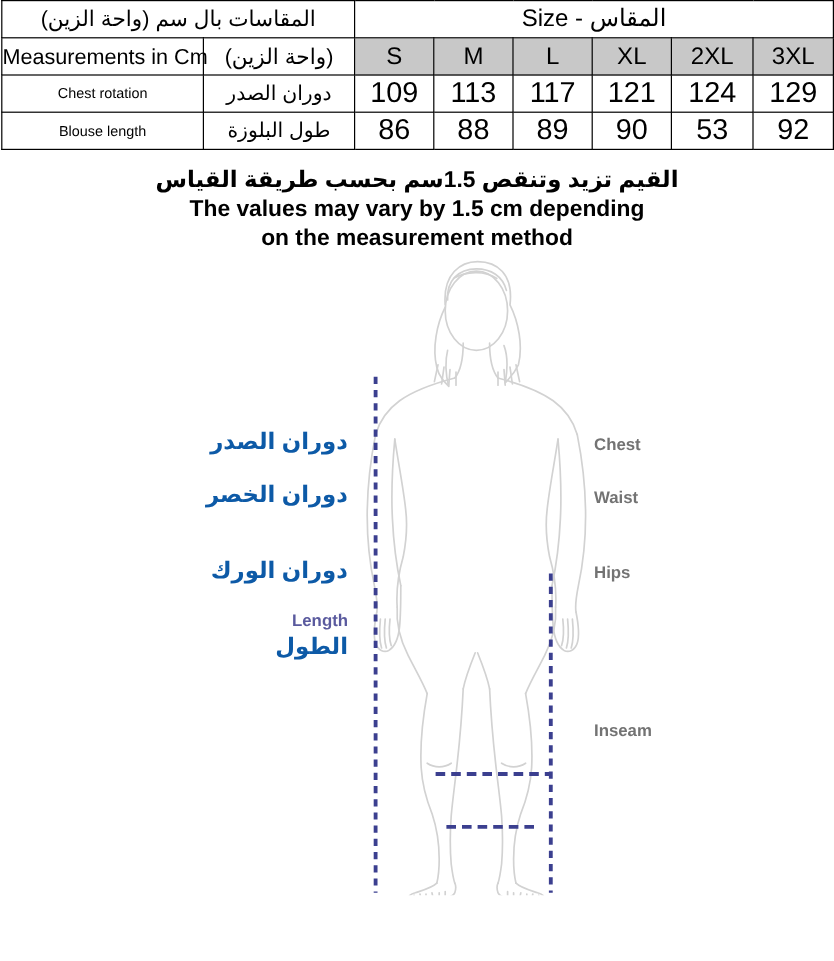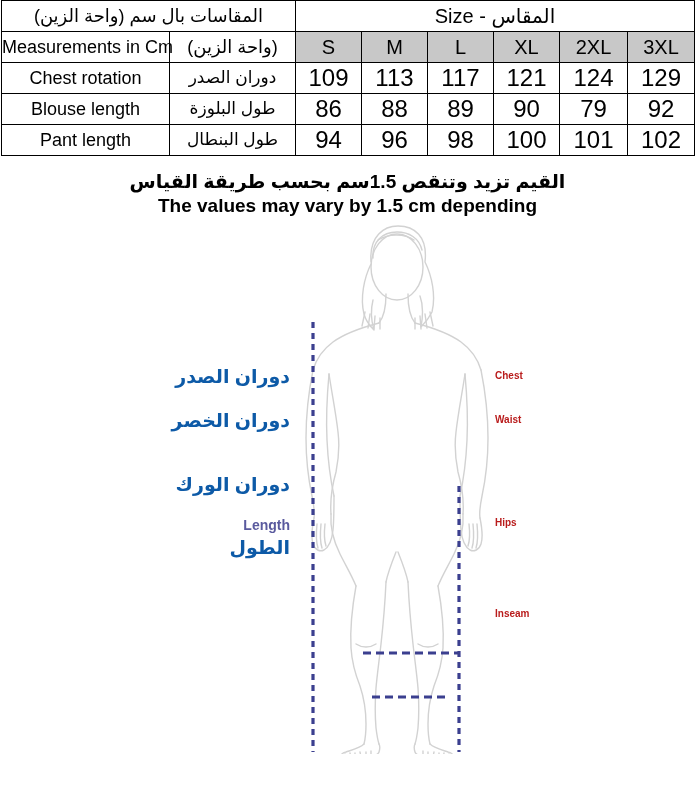--- a/index.html
+++ b/index.html
@@ -52,21 +52,21 @@
     height: 32px;
     line-height: 32px;
   }
   .t-meas-ar-head {
     font-size: 18px;
     direction: rtl;
     height: 32px;
     line-height: 32px;
   }
   .t-row-en {
-    font-size: 18px;
+    font-size: 12px;
     height: 31px;
     line-height: 31px;
     margin-top: 20px;
   }
   .t-row-ar {
     font-size: 17px;
     direction: rtl;
     height: 31px;
     line-height: 31px;
   }
@@ -110,22 +110,22 @@
     font-weight: bold;
     white-space: nowrap;
   }
   .lbl-ar {
     color: #0d5aa7;
     font-size: 19px;
     direction: rtl;
     text-align: right;
   }
   .lbl-en {
-    color: #b91c1c;
-    font-size: 10px;
+    color: #737373;
+    font-size: 14px;
   }
   .lbl-len-en {
     color: #5a5a9e;
     font-size: 14px;
     text-align: right;
   }
   .lbl-len-ar {
     color: #0d5aa7;
     font-size: 19px;
     direction: rtl;
@@ -173,41 +173,32 @@
       <td class="t-val">129</td>
     </tr>
 
     <tr>
       <td class="t-row-en">Blouse length</td>
       <td class="t-row-ar">طول البلوزة</td>
       <td class="t-val">86</td>
       <td class="t-val">88</td>
       <td class="t-val">89</td>
       <td class="t-val">90</td>
-      <td class="t-val">79</td>
+      <td class="t-val">53</td>
       <td class="t-val">92</td>
     </tr>
 
 
-    <tr>
-      <td class="t-row-en">Pant length</td>
-      <td class="t-row-ar">طول البنطال</td>
-      <td class="t-val">94</td>
-      <td class="t-val">96</td>
-      <td class="t-val">98</td>
-      <td class="t-val">100</td>
-      <td class="t-val">101</td>
-      <td class="t-val">102</td>
-    </tr>
   </tbody>
 </table>
 
 <div class="note">
   <div class="note-ar">القيم تزيد وتنقص 1.5سم بحسب طريقة القياس</div>
   <div class="note-en">The values may vary by 1.5 cm depending</div>
+  <div class="note-en">on the measurement method</div>
 </div>
 
 <div class="diagram">
 
   <svg class="figure-svg" width="695" height="530" viewBox="0 0 695 530">
 
     <g fill="none" stroke="#d2d2d2" stroke-width="1.4" stroke-linecap="round" stroke-linejoin="round">
 
       <ellipse cx="397" cy="43" rx="26" ry="33"></ellipse>
 
@@ -293,16 +284,16 @@
 
   <div class="lbl lbl-ar" style="left:178px; top:141px; width:112px;">دوران الصدر</div>
   <div class="lbl lbl-ar" style="left:178px; top:185px; width:112px;">دوران الخصر</div>
   <div class="lbl lbl-ar" style="left:178px; top:249px; width:112px;">دوران الورك</div>
 
   <div class="lbl lbl-len-en" style="left:190px; top:293px; width:100px;">Length</div>
   <div class="lbl lbl-len-ar" style="left:190px; top:312px; width:100px;">الطول</div>
 
   <div class="lbl lbl-en" style="left:495px; top:146px;">Chest</div>
   <div class="lbl lbl-en" style="left:495px; top:190px;">Waist</div>
-  <div class="lbl lbl-en" style="left:495px; top:253px;margin-top:40px;">Hips</div>
+  <div class="lbl lbl-en" style="left:495px; top:253px;">Hips</div>
   <div class="lbl lbl-en" style="left:495px; top:384px;">Inseam</div>
 
 </div>
 
 </body></html>

